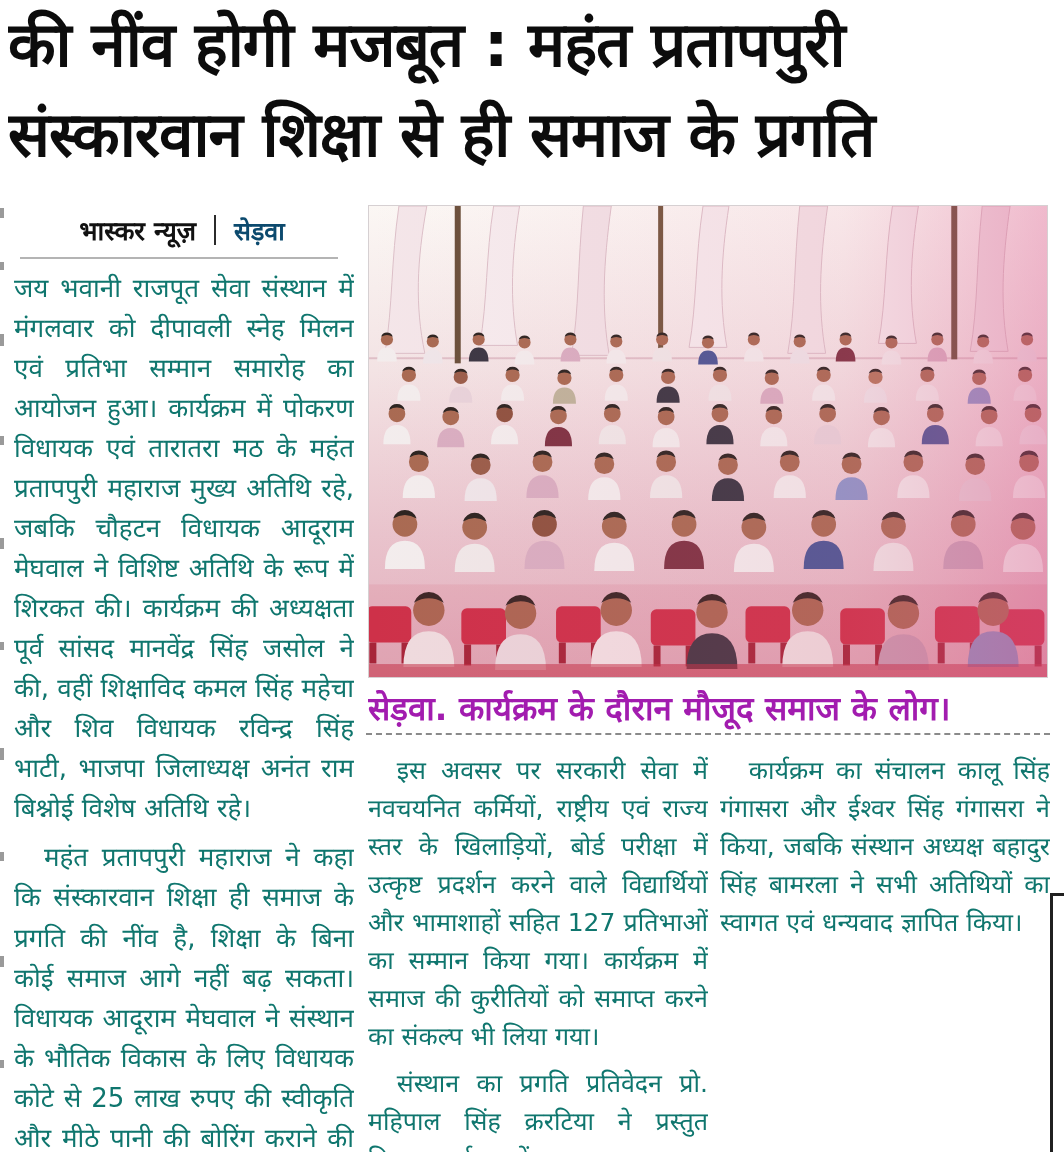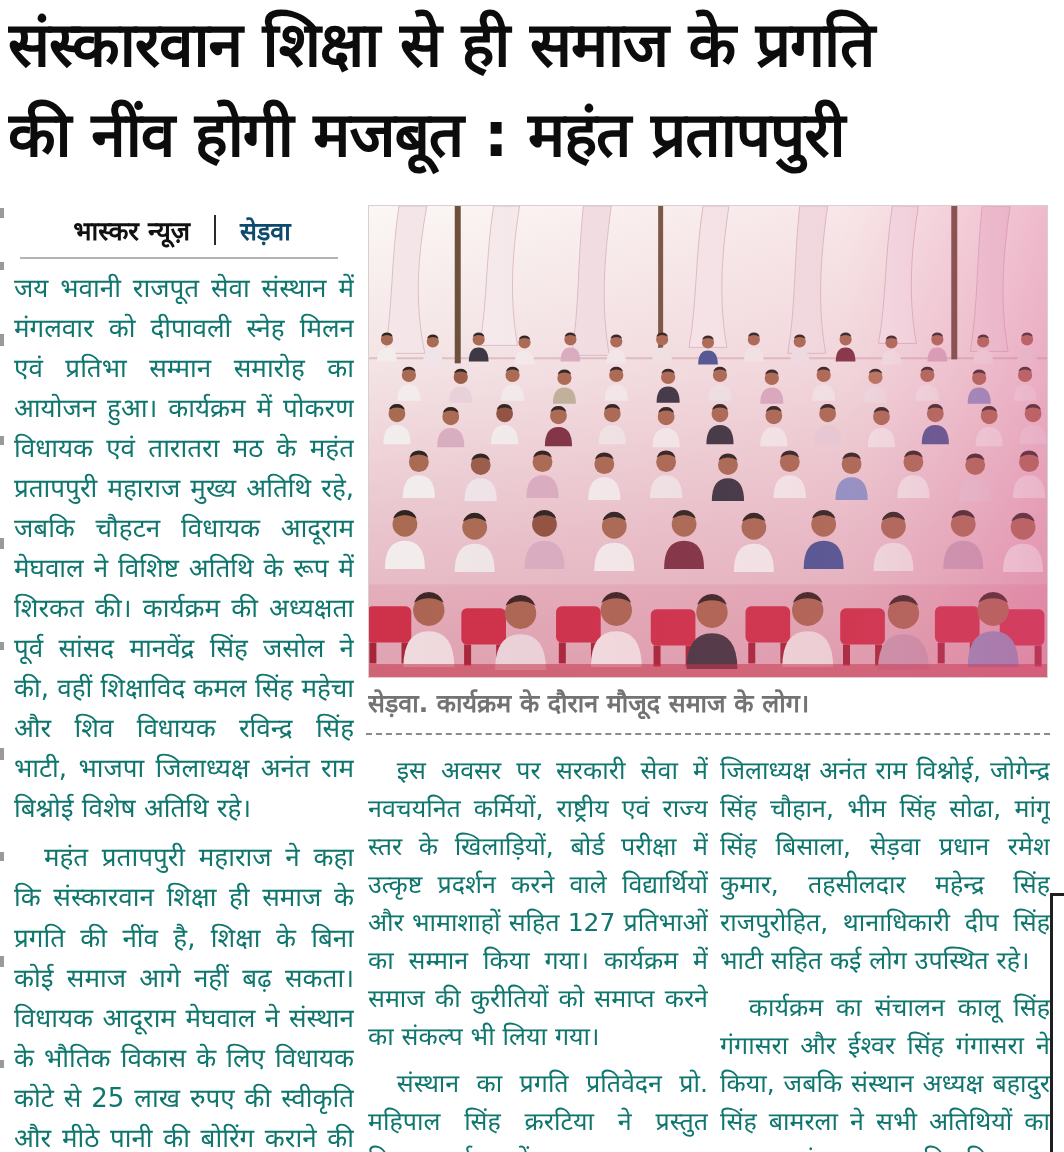--- a/index.html
+++ b/index.html
@@ -10,60 +10,60 @@
   }
   
   .headline{
     position:absolute;left:8px;top:0px;width:1052px;
     font-size:62px;font-weight:800;line-height:1.45;letter-spacing:-1px;
     color:#0c0c0c;white-space:nowrap;overflow:hidden;
   }
   
   .byline{
     position:absolute;left:12px;top:212px;width:340px;
-    display:flex;justify-content:center;align-items:center;gap:24px;
+    display:flex;justify-content:center;align-items:center;gap:18px;
   }
   .byline .src{font-size:26px;font-weight:700;color:#111;}
   .byline .sep{width:2px;height:30px;background:#2b2b2b;}
   .byline .loc{font-size:25px;font-weight:600;color:#0c4a6e;}
   .byline-rule{position:absolute;left:20px;top:257px;width:318px;border-top:2px solid #b4b4b4;}
   
   .col{position:absolute;text-align:justify;color:#0f766e;}
   .col p{margin:0 0 9px 0;}
   .col p.indent{text-indent:1.15em;}
   .left-col{left:14px;top:268px;width:340px;height:884px;font-size:26px;line-height:1.54;overflow:hidden;}
   .mid-col{left:368px;top:752px;width:340px;height:400px;font-size:25px;line-height:1.52;overflow:hidden;}
   .right-col{left:720px;top:752px;width:330px;height:400px;font-size:25px;line-height:1.52;overflow:hidden;}
   
   .photo-fig{
     position:absolute;left:368px;top:205px;width:680px;height:473px;
     border:1px solid #d6d0d2;box-sizing:border-box;background:#f7eff1;overflow:hidden;
   }
   .photo-fig svg{display:block;width:100%;height:100%;}
   .caption{
     position:absolute;left:368px;top:685px;width:682px;
-    font-size:25px;font-weight:700;color:#737373;white-space:nowrap;overflow:hidden;
+    font-size:33px;font-weight:700;color:#a21caf;white-space:nowrap;overflow:hidden;
   }
   .dashed-rule{position:absolute;left:366px;top:733px;width:684px;border-top:2px dashed #8a8a8a;}
   
   .box-corner{
     position:absolute;left:1050px;top:893px;width:13px;height:256px;
     border-left:3px solid #202020;border-top:3px solid #202020;
   }
   
   .tick{position:absolute;left:0;width:4px;background:#474747;opacity:.55;}
 </style>
 </head>
 <body>
 
 <div class="page">
 
   <div class="headline">
+    <div>की नींव होगी मजबूत : महंत प्रतापपुरी</div>
     <div>संस्कारवान शिक्षा से ही समाज के प्रगति</div>
-    <div>की नींव होगी मजबूत : महंत प्रतापपुरी</div>
   </div>
 
   <div class="byline">
     <span class="src">भास्कर न्यूज़</span>
     <span class="sep"></span>
     <span class="loc">सेड़वा</span>
   </div>
   <div class="byline-rule"></div>
 
   <div class="col left-col">
@@ -216,21 +216,20 @@
 
   <figcaption class="caption">सेड़वा. कार्यक्रम के दौरान मौजूद समाज के लोग।</figcaption>
   <div class="dashed-rule"></div>
 
   <div class="col mid-col">
     <p class="indent">इस अवसर पर सरकारी सेवा में नवचयनित कर्मियों, राष्ट्रीय एवं राज्य स्तर के खिलाड़ियों, बोर्ड परीक्षा में उत्कृष्ट प्रदर्शन करने वाले विद्यार्थियों और भामाशाहों सहित 127 प्रतिभाओं का सम्मान किया गया। कार्यक्रम में समाज की कुरीतियों को समाप्त करने का संकल्प भी लिया गया।</p>
     <p class="indent">संस्थान का प्रगति प्रतिवेदन प्रो. महिपाल सिंह क्ररटिया ने प्रस्तुत किया। कार्यक्रम में भाजपा</p>
   </div>
 
   <div class="col right-col">
-    <p>जिलाध्यक्ष अनंत राम विश्नोई, जोगेन्द्र सिंह चौहान, भीम सिंह सोढा, मांगू सिंह बिसाला, सेड़वा प्रधान रमेश कुमार, तहसीलदार महेन्द्र सिंह राजपुरोहित, थानाधिकारी दीप सिंह भाटी सहित कई लोग उपस्थित रहे।</p>
     <p class="indent">कार्यक्रम का संचालन कालू सिंह गंगासरा और ईश्वर सिंह गंगासरा ने किया, जबकि संस्थान अध्यक्ष बहादुर सिंह बामरला ने सभी अतिथियों का स्वागत एवं धन्यवाद ज्ञापित किया।</p>
   </div>
 
   <div class="box-corner"></div>
 
   <div class="tick" style="top:208px;height:10px"></div>
   <div class="tick" style="top:262px;height:8px"></div>
   <div class="tick" style="top:334px;height:12px"></div>
   <div class="tick" style="top:436px;height:9px"></div>
   <div class="tick" style="top:538px;height:11px"></div>

